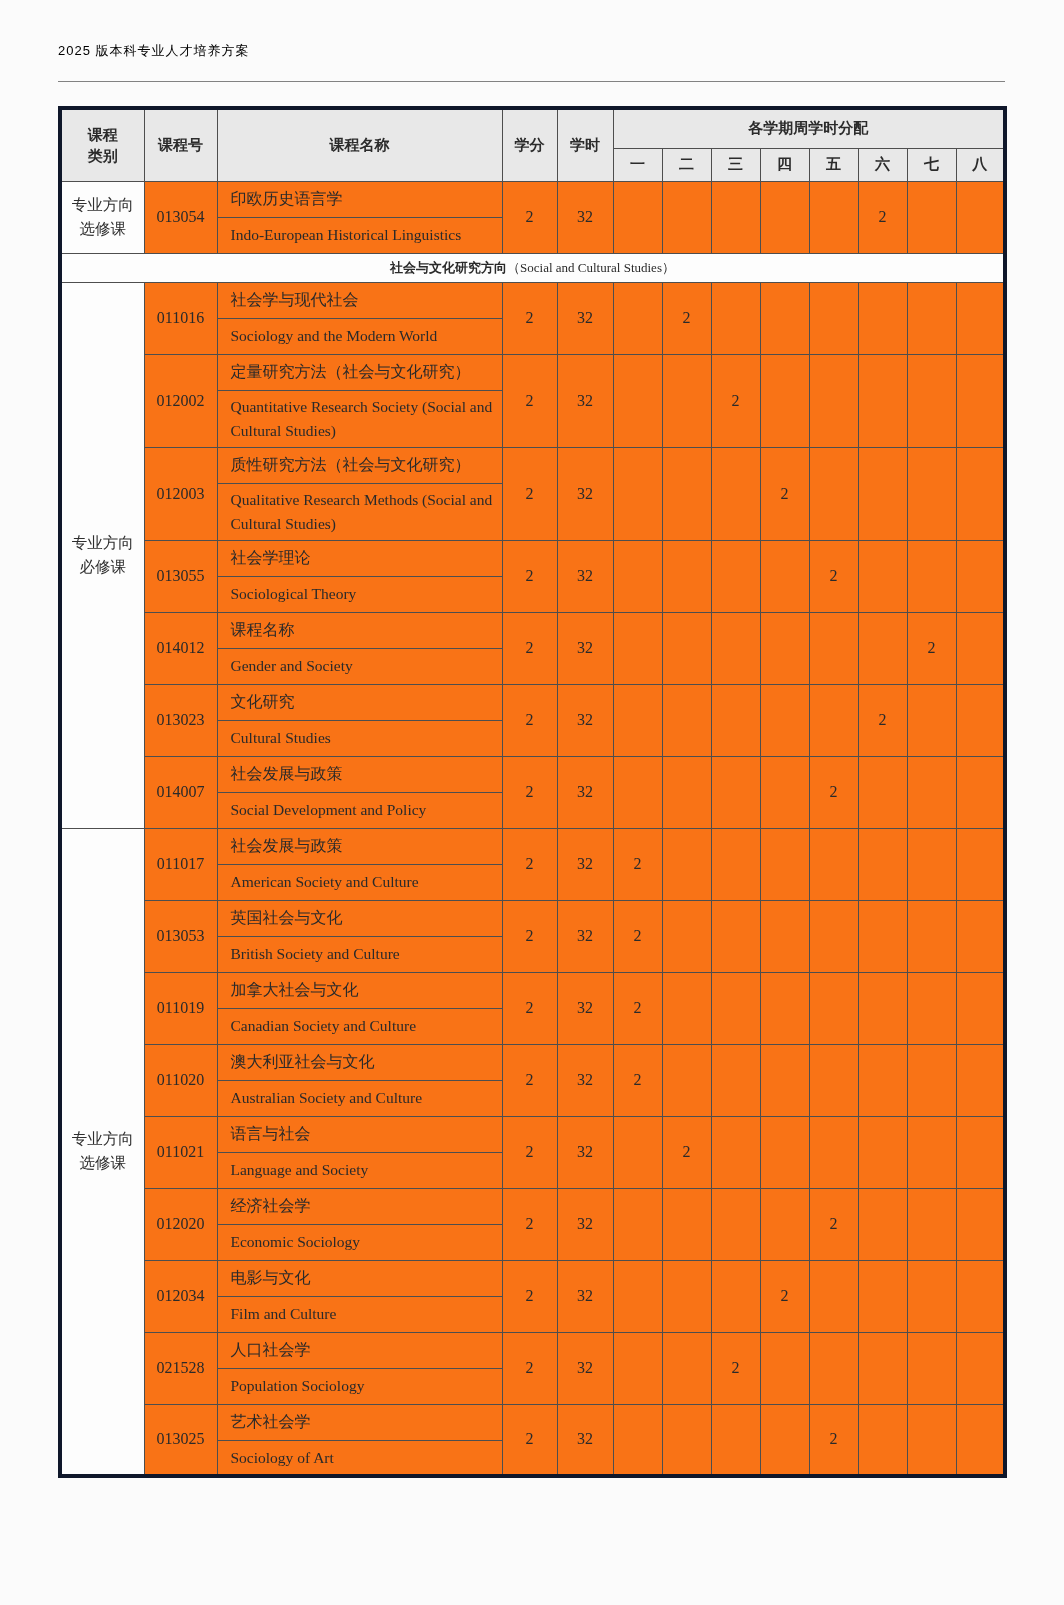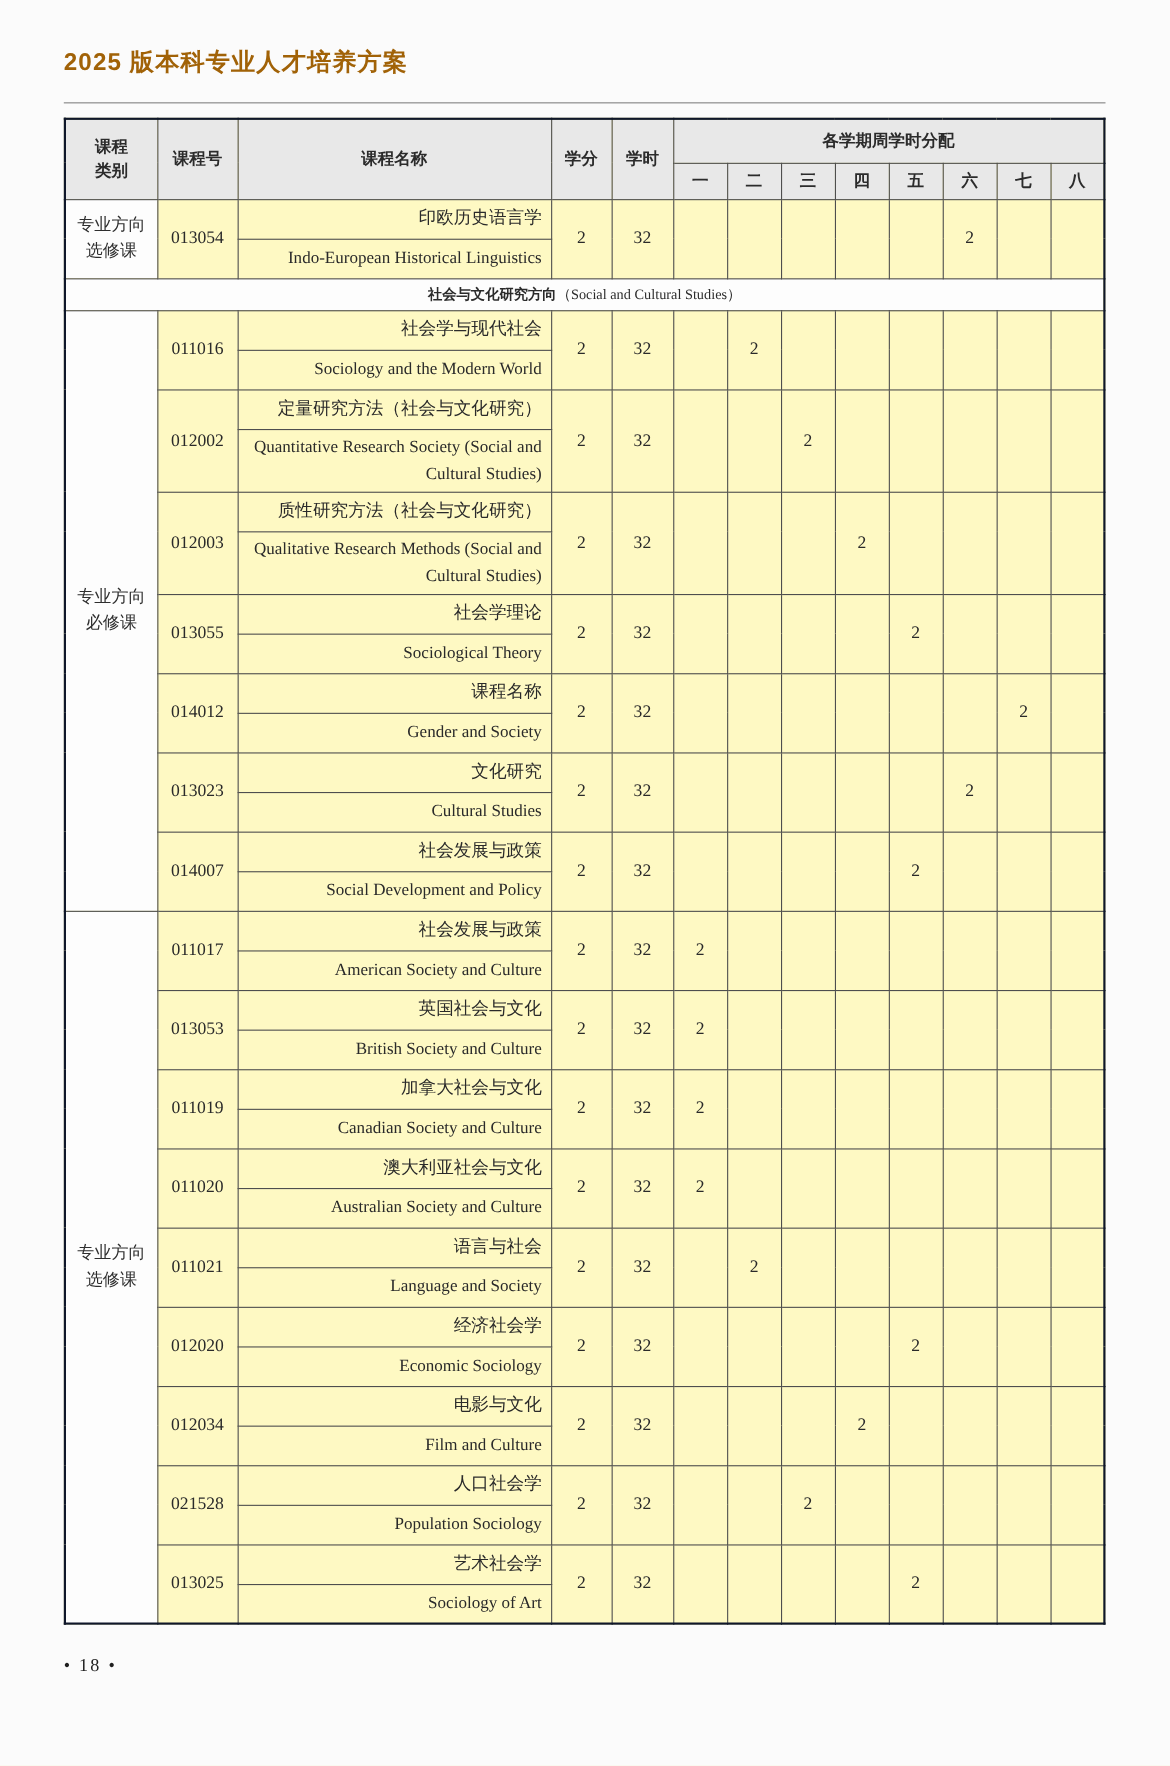--- a/index.html
+++ b/index.html
@@ -12,45 +12,45 @@
     width: 1064px;
     height: 1605px;
     background: #fbfbfb;
     box-sizing: border-box;
     padding: 42px 59px 0 58px;
     color: #2e2e2e;
     overflow: hidden;
   }
   .doc-title {
     font-family: "Liberation Sans", "DejaVu Sans", sans-serif;
-    font-size: 22px;
-    font-weight: 700;
-    color: #a16207;
+    font-size: 13px;
+    font-weight: 400;
+    color: #000000;
     letter-spacing: 1px;
   }
   .header-rule {
     height: 1px;
     background: #828282;
     margin-top: 21px;
   }
   .continued {
     margin-top: 39px;
     text-align: right;
     padding-right: 12px;
     font-family: "Liberation Serif", "DejaVu Serif", serif;
     font-size: 15px;
     color: #2e2e2e;
   }
   table.curriculum {
-    margin-top: 13px;
+    margin-top: 24px;
     width: 947px;
     table-layout: fixed;
     border-collapse: collapse;
-    border: 2px solid #0f172a;
-    background: #fef9c3;
+    border: 4px solid #0f172a;
+    background: #f97316;
   }
   th, td {
     border: 1px solid #4e4e4e;
     padding: 0;
     text-align: center;
     vertical-align: middle;
     overflow: hidden;
   }
   thead th {
     background: #e8e8e8;
@@ -73,21 +73,21 @@
     color: #2e2e2e;
     background: #fdfdfd;
   }
   td.num {
     font-family: "Liberation Serif", "DejaVu Serif", serif;
     font-size: 16px;
     color: #2a2a2a;
     text-align: center;
   }
   td.name {
-    text-align: right;
+    text-align: left;
     padding: 2px 8px 2px 13px;
     font-family: "Liberation Serif", "DejaVu Serif", serif;
     font-size: 16px;
     color: #2a2a2a;
     line-height: 1.5;
   }
   td.name.en {
     font-size: 15.5px;
     vertical-align: middle;
   }
@@ -459,15 +459,14 @@
           <td class="sem" rowspan="2"></td>
           <td class="sem" rowspan="2"></td>
           <td class="sem" rowspan="2"></td>
         </tr>
         <tr class="en-row">
           <td class="name en">Sociology of Art</td>
         </tr>
       </tbody>
   </table>
 
-  <div class="page-number">• 18 •</div>
 
 </div>
 
 </body></html>

